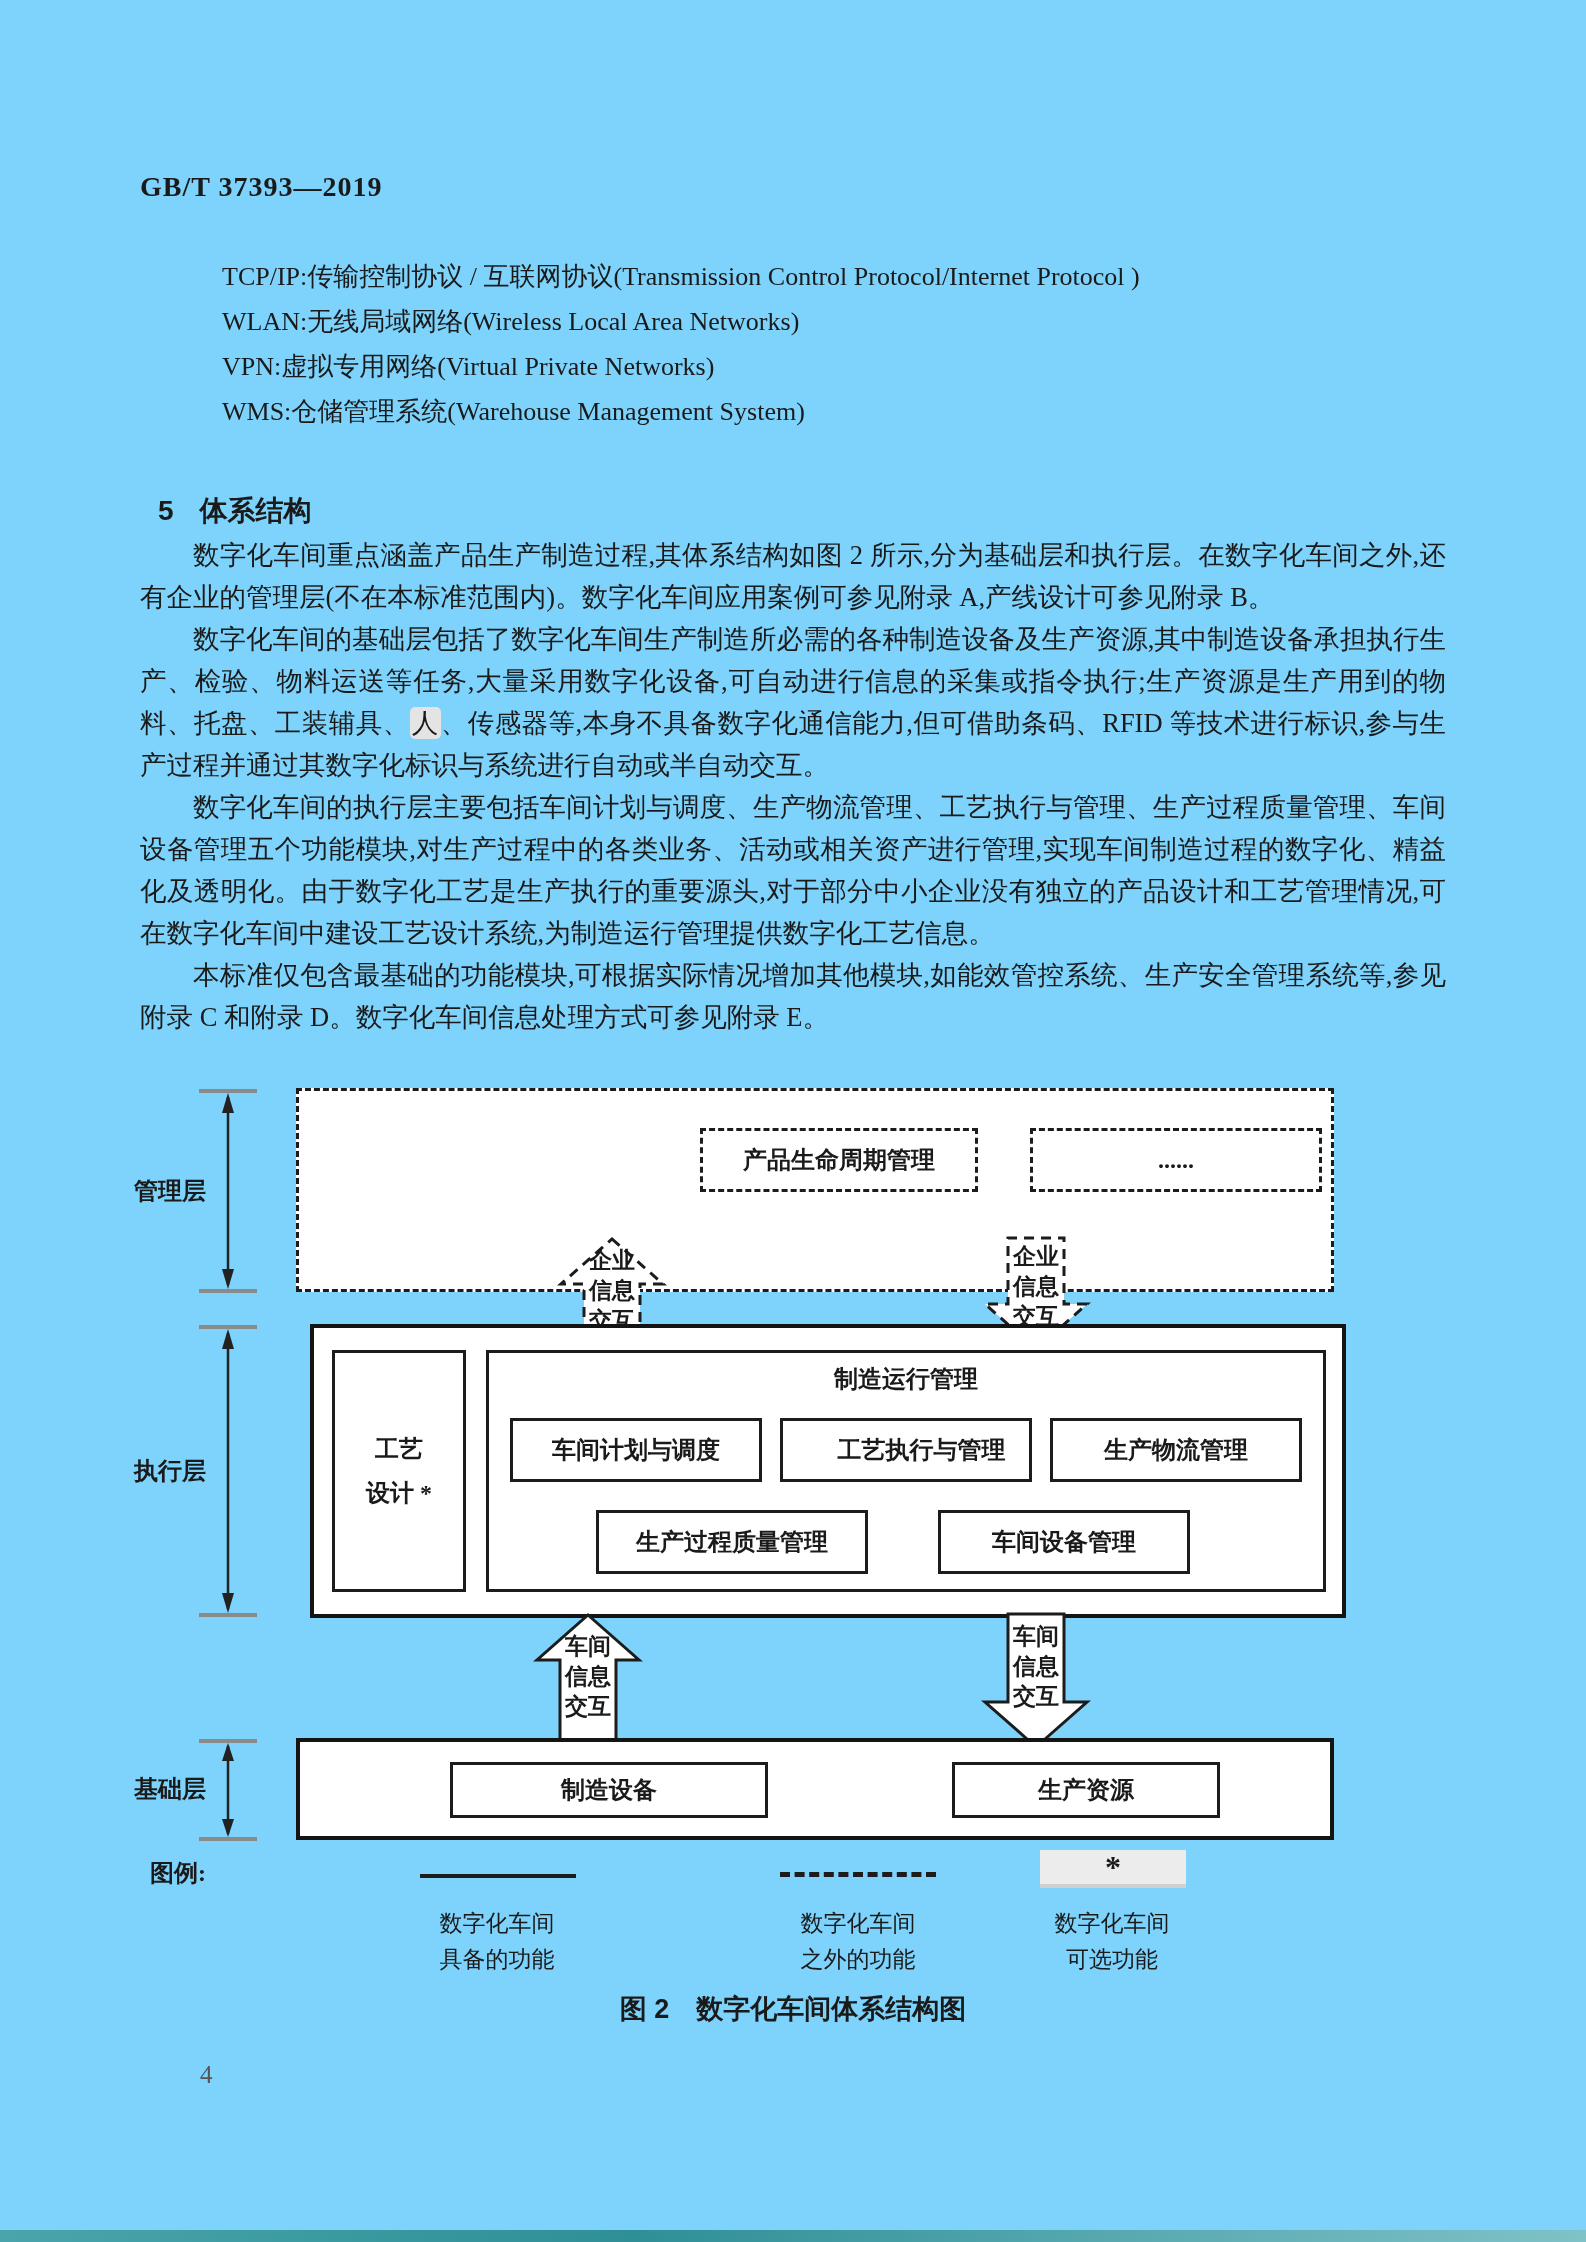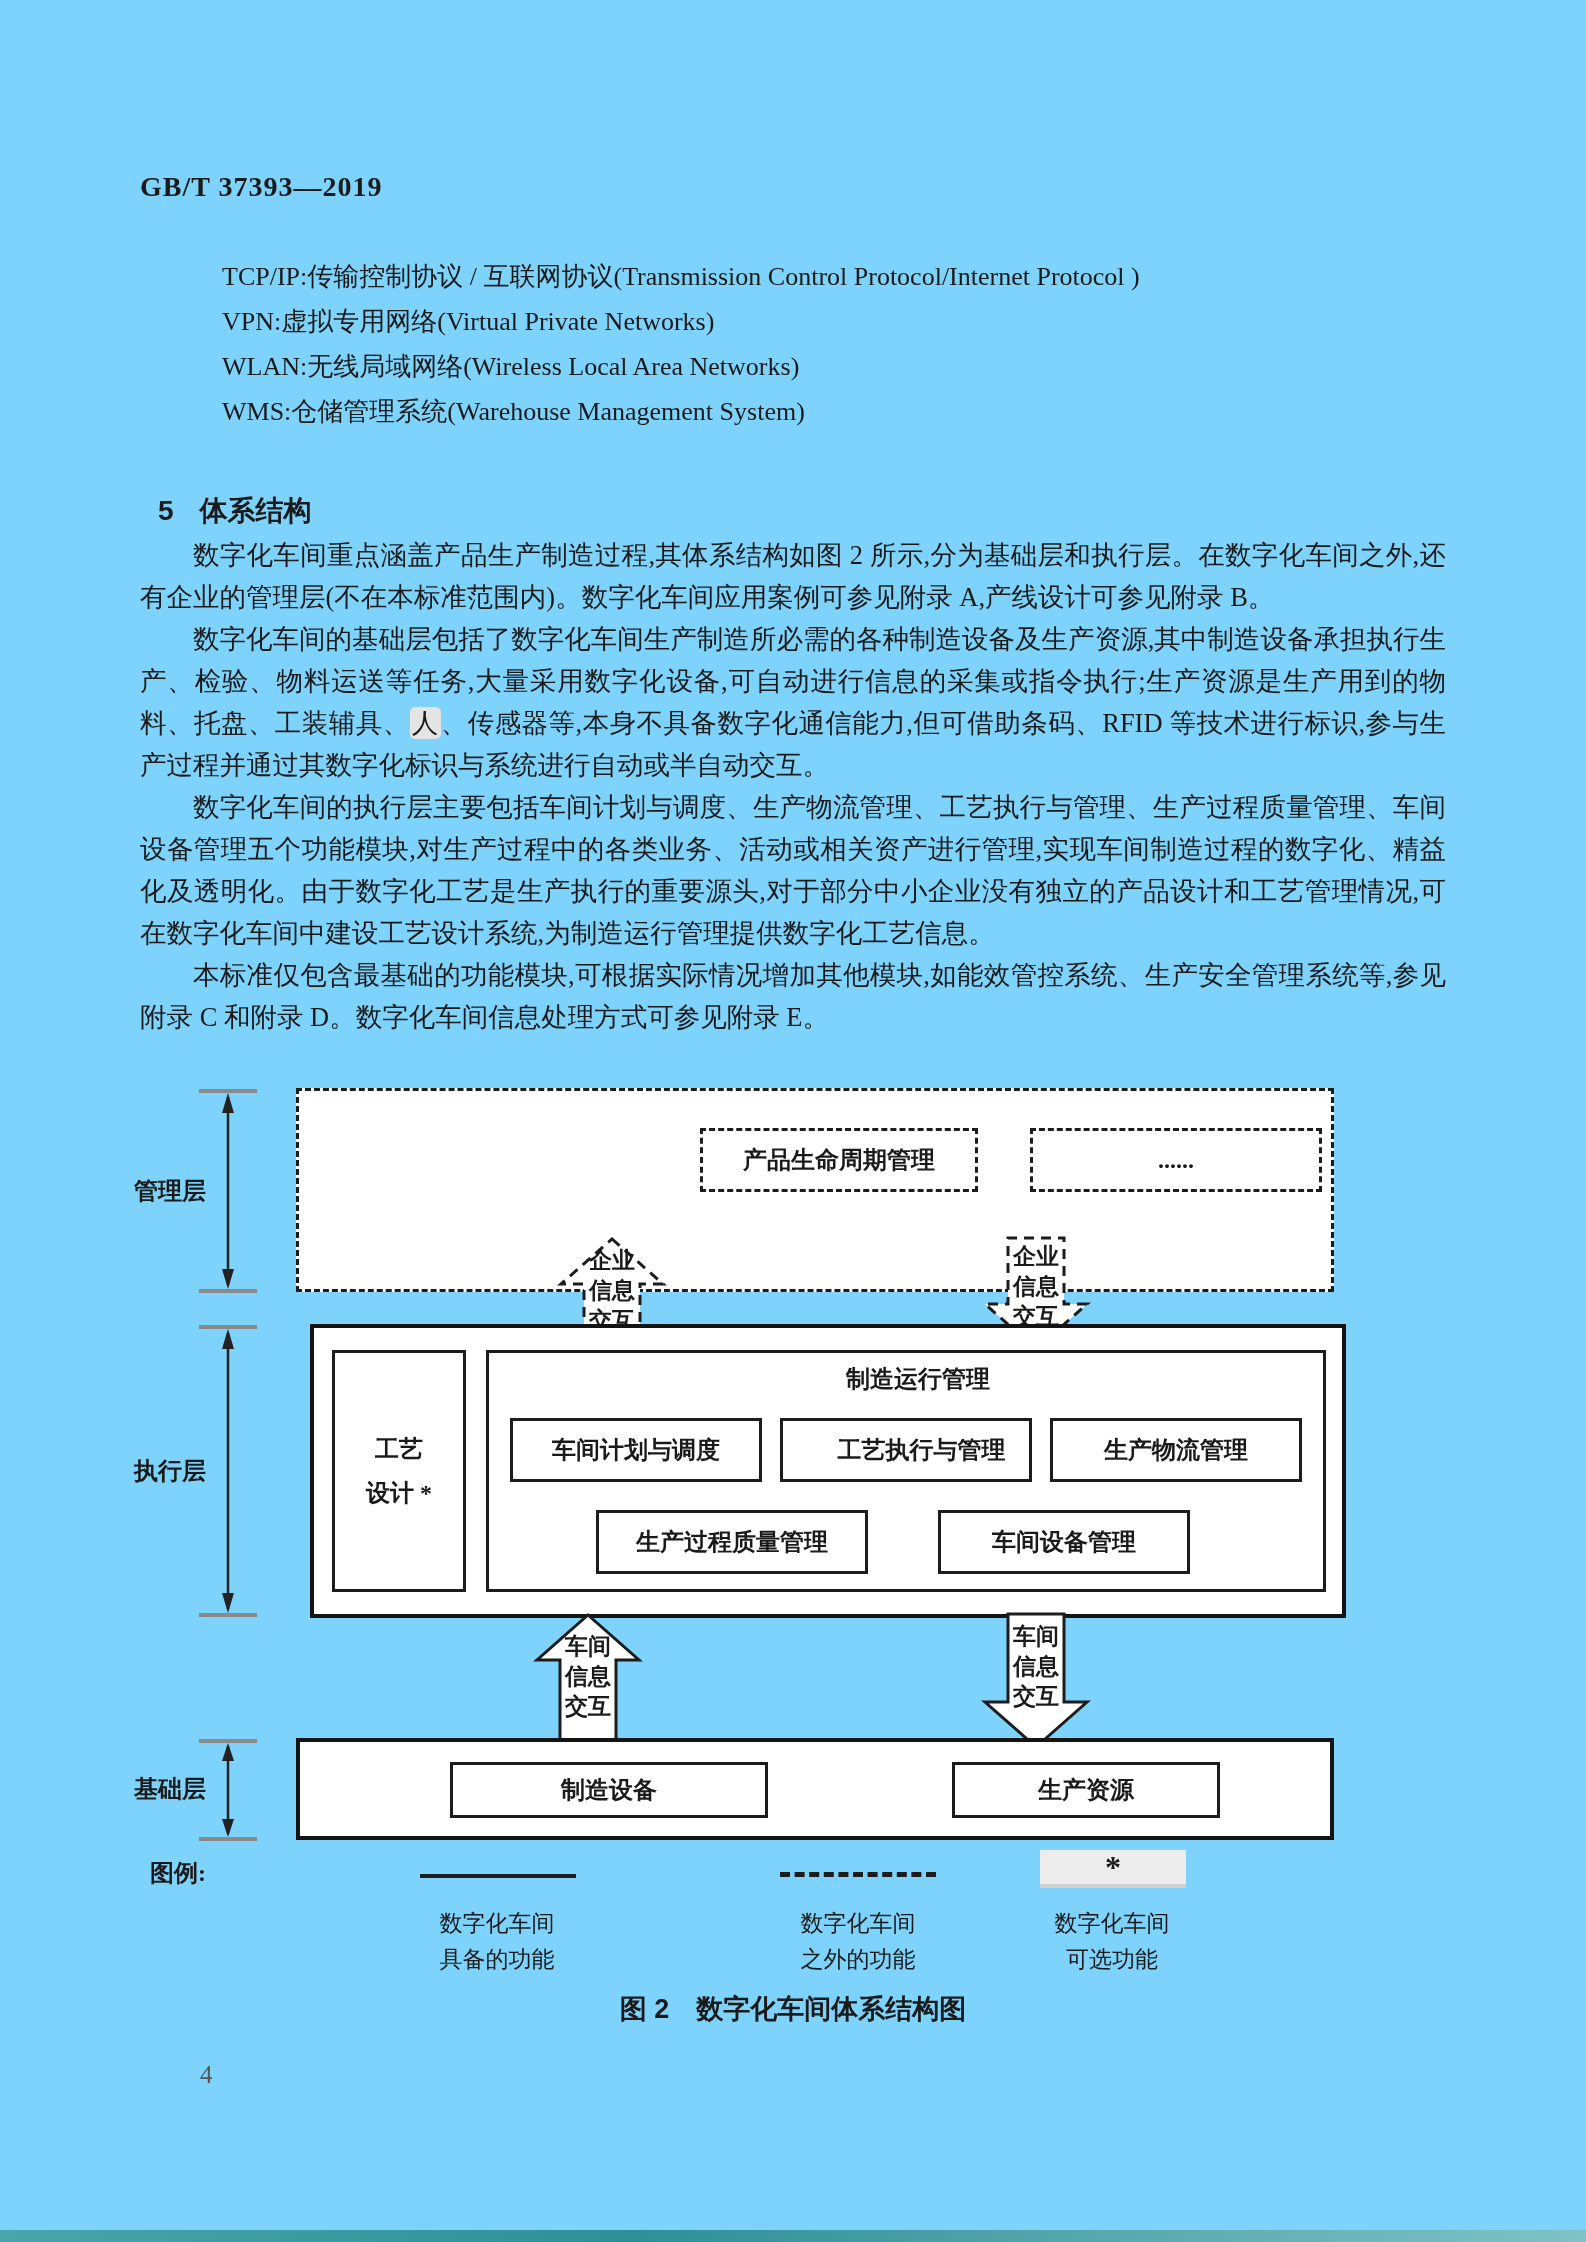--- a/index.html
+++ b/index.html
@@ -88,22 +88,22 @@
 </style>
 </head>
 <body>
 
 <div class="page">
 
   <div class="abs doc-header">GB/T 37393—2019</div>
 
   <div class="abs abbr-list">
     <div class="abbr-line">TCP/IP:传输控制协议 / 互联网协议(Transmission Control Protocol/Internet Protocol )</div>
+    <div class="abbr-line">WLAN:无线局域网络(Wireless Local Area Networks)</div>
     <div class="abbr-line">VPN:虚拟专用网络(Virtual Private Networks)</div>
-    <div class="abbr-line">WLAN:无线局域网络(Wireless Local Area Networks)</div>
     <div class="abbr-line">WMS:仓储管理系统(Warehouse Management System)</div>
   </div>
 
   <div class="abs sec-heading">
     <span class="num">5</span><span>体系结构</span>
   </div>
 
   <div class="abs body-text">
     <p>数字化车间重点涵盖产品生产制造过程,其体系结构如图 2 所示,分为基础层和执行层。在数字化车间之外,还有企业的管理层(不在本标准范围内)。数字化车间应用案例可参见附录 A,产线设计可参见附录 B。</p>
     <p><span>数字化车间的基础层包括了数字化车间生产制造所必需的各种制造设备及生产资源,其中制造设备承担执行生产、检验、物料运送等任务,大量采用数字化设备,可自动进行信息的采集或指令执行;生产资源是生产用到的物料、托盘、工装辅具、</span><span class="hl">人</span><span>、传感器等,本身不具备数字化通信能力,但可借助条码、RFID 等技术进行标识,参与生产过程并通过其数字化标识与系统进行自动或半自动交互。</span></p>
@@ -150,21 +150,21 @@
     <polygon points="35,289 29,269 41,269" fill="#222"></polygon>
   </svg>
   <div class="abs layer-label" style="left:128px;top:1456px;">执行层</div>
 
   <div class="abs solid-box" style="left:310px;top:1324px;width:1036px;height:294px;"></div>
   <div class="abs inner-box cell-col" style="left:332px;top:1350px;width:134px;height:242px;">
     <div>工艺</div>
     <div>设计 *</div>
   </div>
   <div class="abs inner-box" style="left:486px;top:1350px;width:840px;height:242px;"></div>
-  <div class="abs mom-title" style="left:486px;top:1364px;width:840px;padding-left:12px;">制造运行管理</div>
+  <div class="abs mom-title" style="left:486px;top:1364px;width:840px;">制造运行管理</div>
 
   <div class="abs inner-box cell" style="left:510px;top:1418px;width:252px;height:64px;">车间计划与调度</div>
   <div class="abs inner-box cell" style="left:780px;top:1418px;width:252px;height:64px;padding-left:31px;">工艺执行与管理</div>
   <div class="abs inner-box cell" style="left:1050px;top:1418px;width:252px;height:64px;">生产物流管理</div>
   <div class="abs inner-box cell" style="left:596px;top:1510px;width:272px;height:64px;">生产过程质量管理</div>
   <div class="abs inner-box cell" style="left:938px;top:1510px;width:252px;height:64px;">车间设备管理</div>
 
   <svg class="abs" style="left:532px;top:1612px;" width="112" height="134" viewBox="0 0 112 134">
     <polygon points="56,3 107,48 84,48 84,132 28,132 28,48 5,48" fill="#ffffff" stroke="#1c1c1c" stroke-width="3"></polygon>
   </svg>

